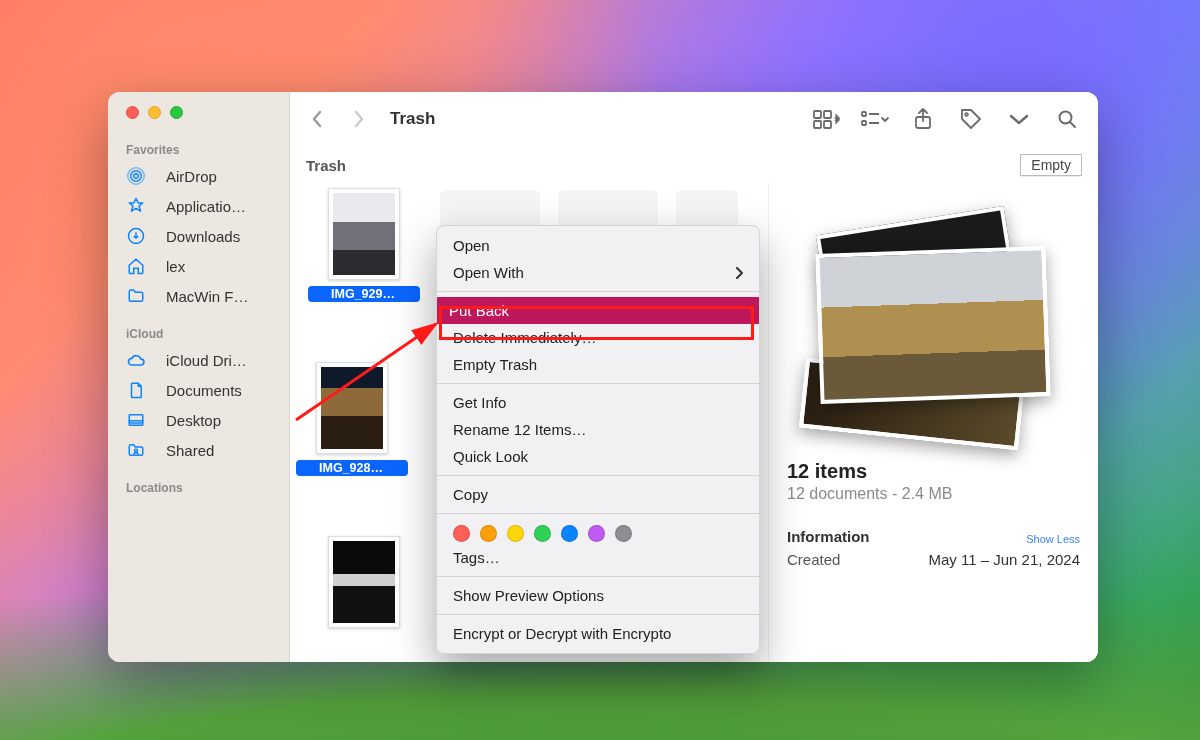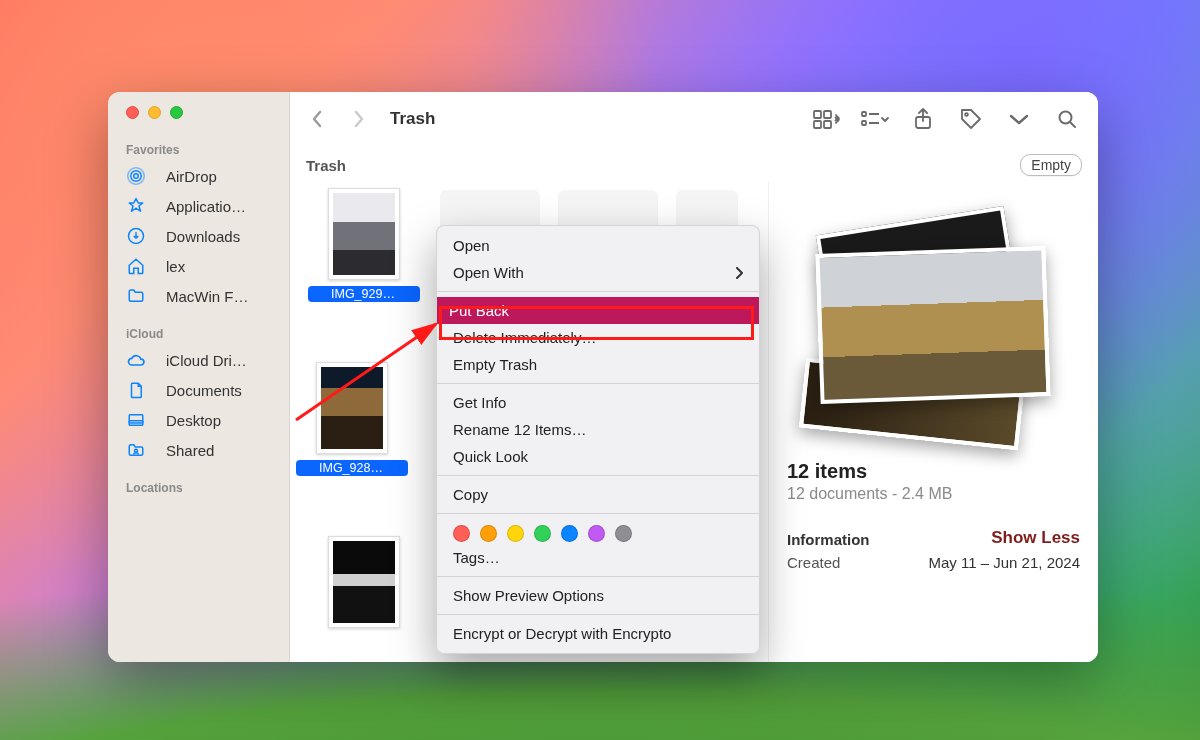--- a/index.html
+++ b/index.html
@@ -47,37 +47,37 @@
   .main { flex: 1; display: flex; flex-direction: column; border-top-right-radius: 12px; border-bottom-right-radius: 12px; background:#fff; }
 
   .toolbar { height: 54px; display: flex; align-items: center; padding: 0 16px 0 12px; gap: 12px; border-bottom: 1px solid rgba(0,0,0,0); }
   .tb-btn { width: 30px; height: 28px; display:flex; align-items:center; justify-content:center; color:#9a9a9a; }
   .tb-btn.active { color:#5b5b5b; }
   .tb-title { font-size: 17px; font-weight: 700; color:#333; margin-left: 4px; margin-right:auto; }
   .tb-group { display:flex; align-items:center; gap:18px; color:#6b6b6b; }
 
   .subbar { display:flex; align-items:center; justify-content:space-between; padding: 8px 16px 6px 16px; }
   .subbar .loc { font-size: 15px; font-weight: 700; color:#555; }
-  .empty-btn { font-size: 14px; padding: 2px 10px; border: 1px solid #bcbcbc; border-radius: 10px; background:#fff; color:#444; box-shadow: 0 .5px 1px rgba(0,0,0,.08); }
+  .empty-btn { font-size: 14px; padding: 2px 10px; border: 1px solid #bcbcbc; border-radius: 0; background:#fff; color:#444; box-shadow: 0 .5px 1px rgba(0,0,0,.08); }
 
   .content { flex:1; display:flex; overflow:hidden; }
   .grid-area { flex:1; padding: 8px 12px; position:relative; }
   .preview { width: 330px; flex: 0 0 330px; border-left: 1px solid rgba(0,0,0,.06); padding: 14px 18px 0 18px; }
 
   .thumb { position:absolute; width:120px; text-align:center; }
   .thumb .frame { width: 72px; height: 92px; margin: 0 auto 6px; background:#fff; border: 1px solid #ddd; box-shadow: 0 1px 3px rgba(0,0,0,.18); padding:4px; }
   .thumb .frame .img { width:100%; height:100%; background:#888; }
-  .thumb .fname { display:inline-block; font-size:12.5px; color:#fff; background:#0a66ff; border-radius:4px; padding: 1px 23px; max-width: 112px; overflow:hidden; text-overflow:ellipsis; white-space:nowrap; }
+  .thumb .fname { display:inline-block; font-size:12.5px; color:#fff; background:#0a66ff; border-radius:4px; padding: 1px 23px; max-width: 112px; overflow:hidden; text-overflow:ellipsis; white-space:nowrap;font-weight:bold; }
 
   .stack { position:relative; width: 280px; height: 230px; margin: 18px auto 16px; }
   .stack .ph { position:absolute; border:4px solid #fff; box-shadow: 0 6px 16px rgba(0,0,0,.35); }
   .prev-title { font-size: 20px; font-weight: 800; color:#222; }
   .prev-sub { font-size: 16px; color:#8a8a8a; margin-top: 2px; }
   .info-h { font-size: 15px; font-weight:700; color:#333; margin-top: 25px; display:flex; justify-content:space-between; align-items:flex-end; }
-  .info-h a { color:#7f1d1d; font-weight:700; text-decoration:none; font-size:17px; }
+  .info-h a { color:#3b82f6; font-weight:400; text-decoration:none; font-size:11px; }
   .info-row { display:flex; justify-content:space-between; font-size:15px; color:#555; margin-top: 6px; }
   .info-row .v { color:#333; }
 
   
   .ctx {
     position:absolute; left: 436px; top: 225px; width: 324px;
     background: rgba(240,240,242,.96); backdrop-filter: blur(24px);
     border: 1px solid rgba(0,0,0,.12); border-radius: 8px;
     box-shadow: 0 18px 44px rgba(0,0,0,.35);
     padding: 6px 0; font-size: 15px; color:#222; z-index: 30;

